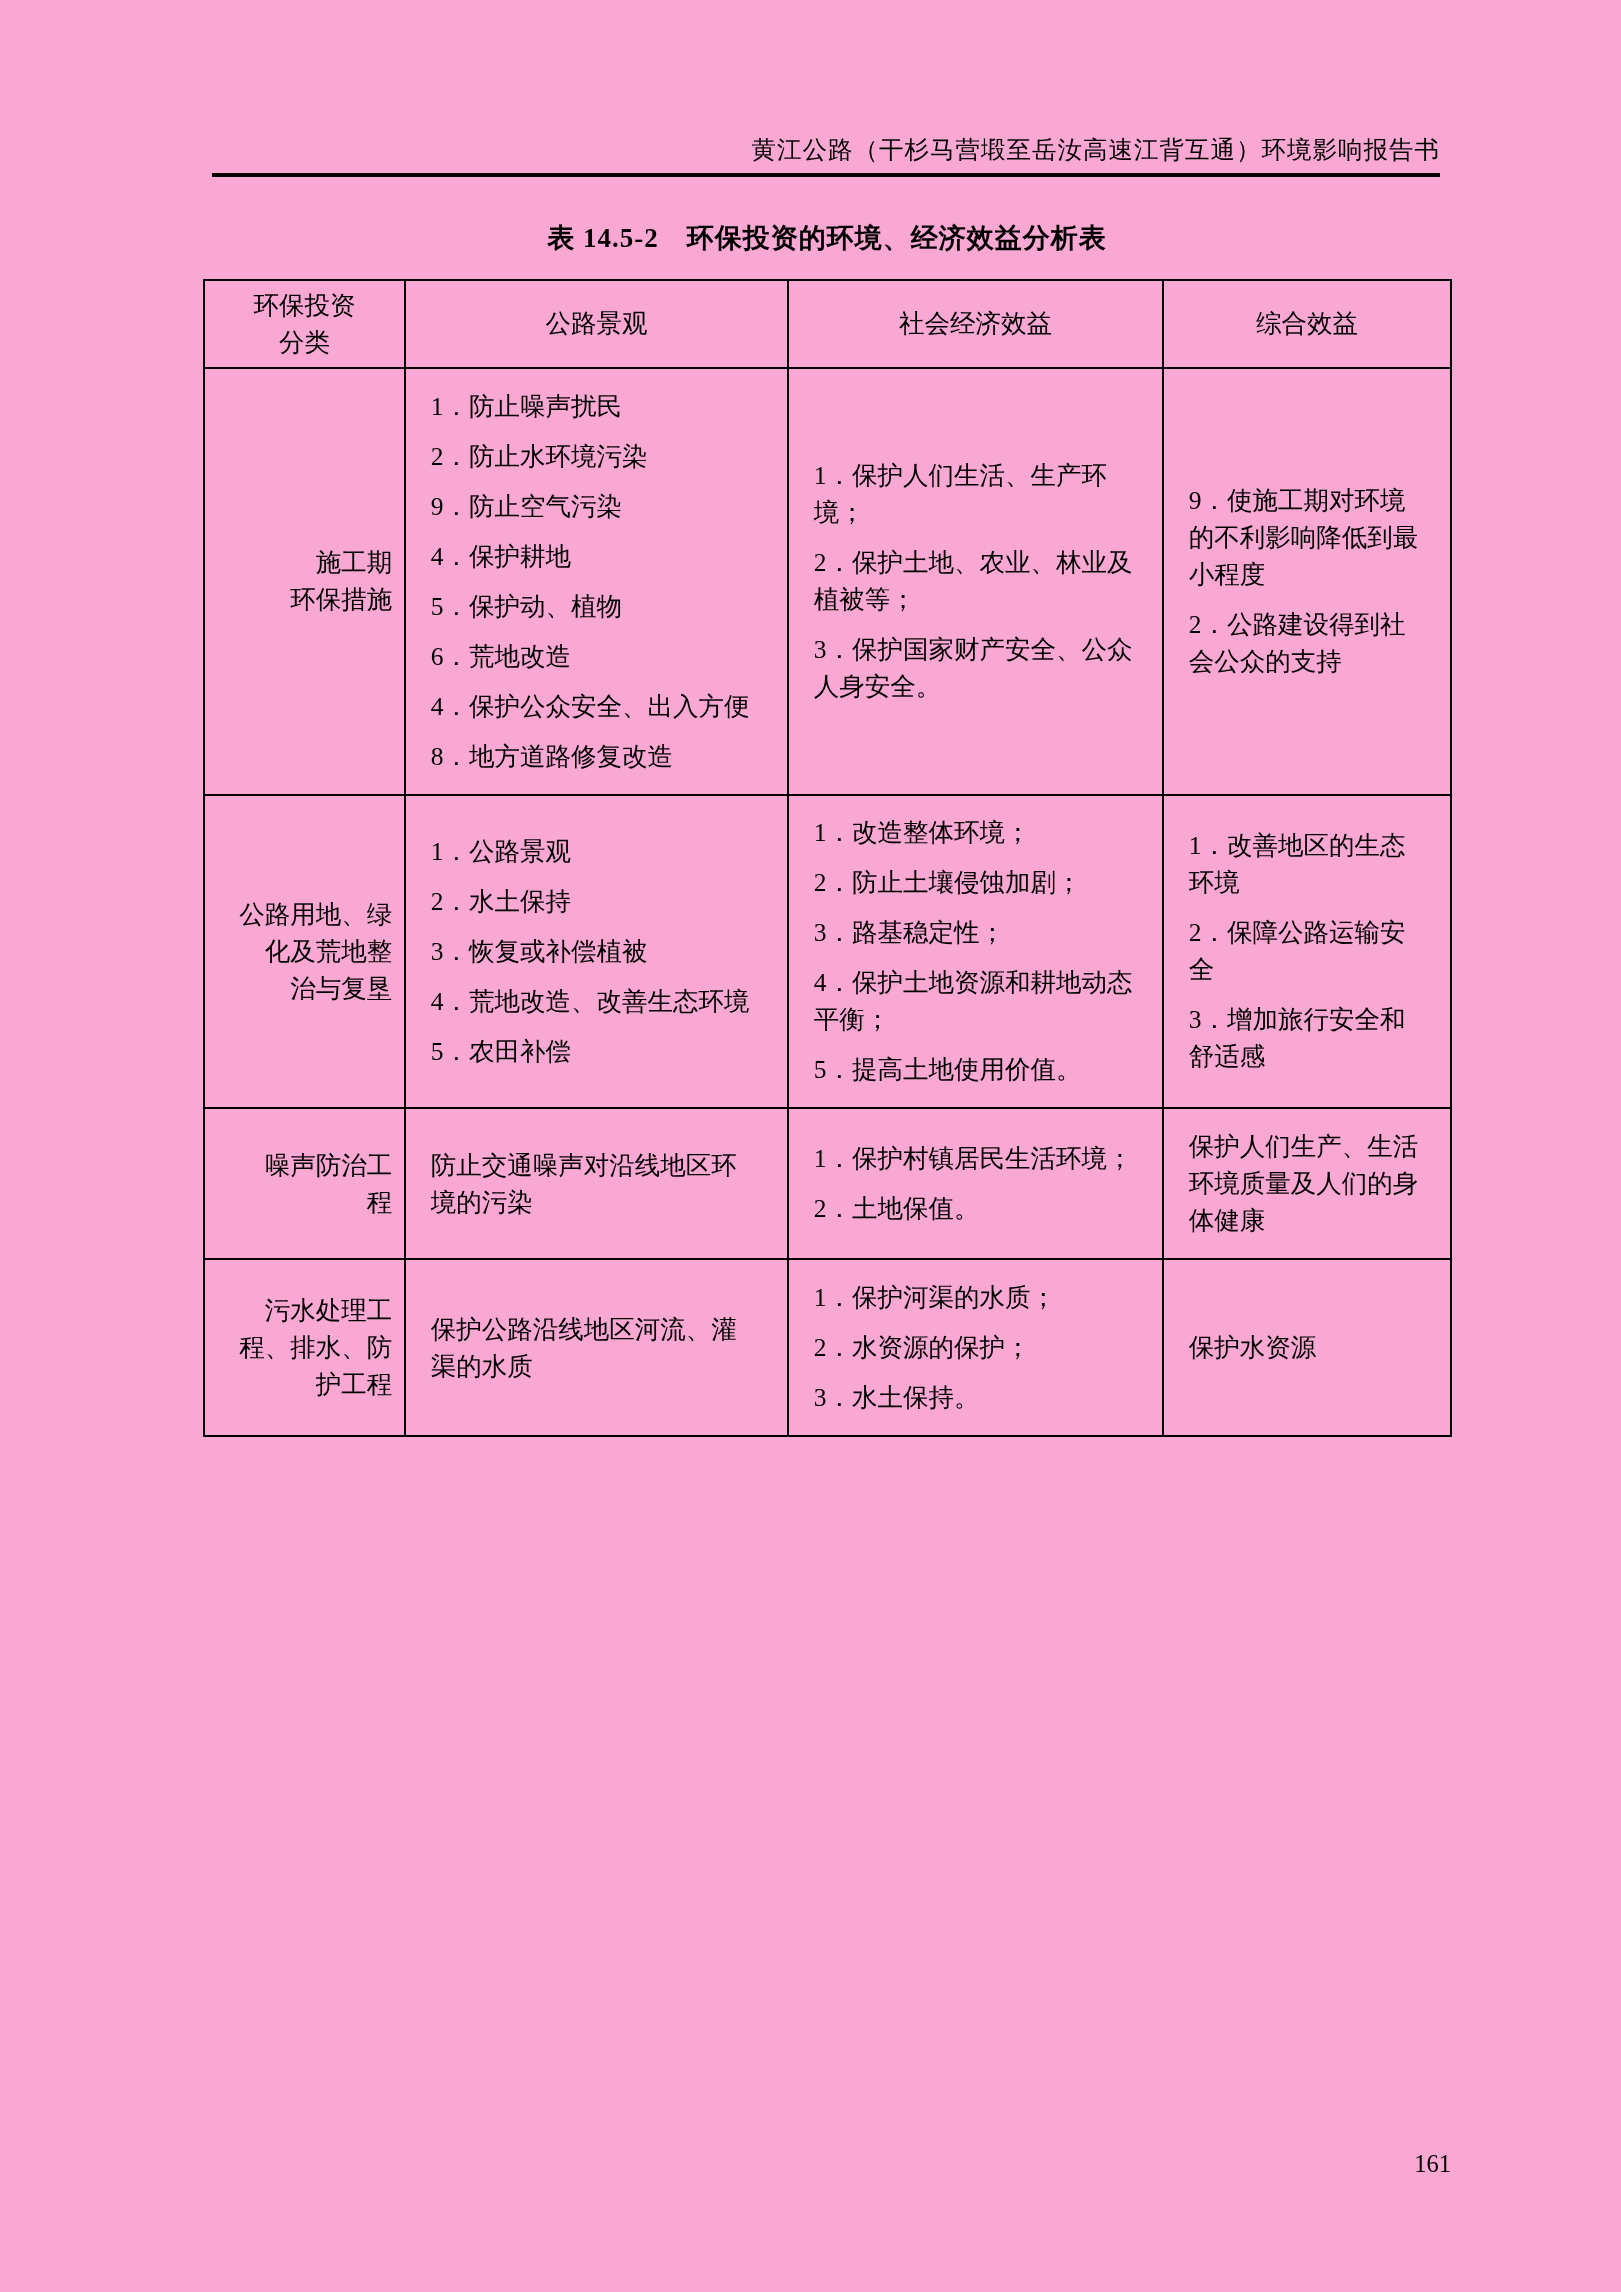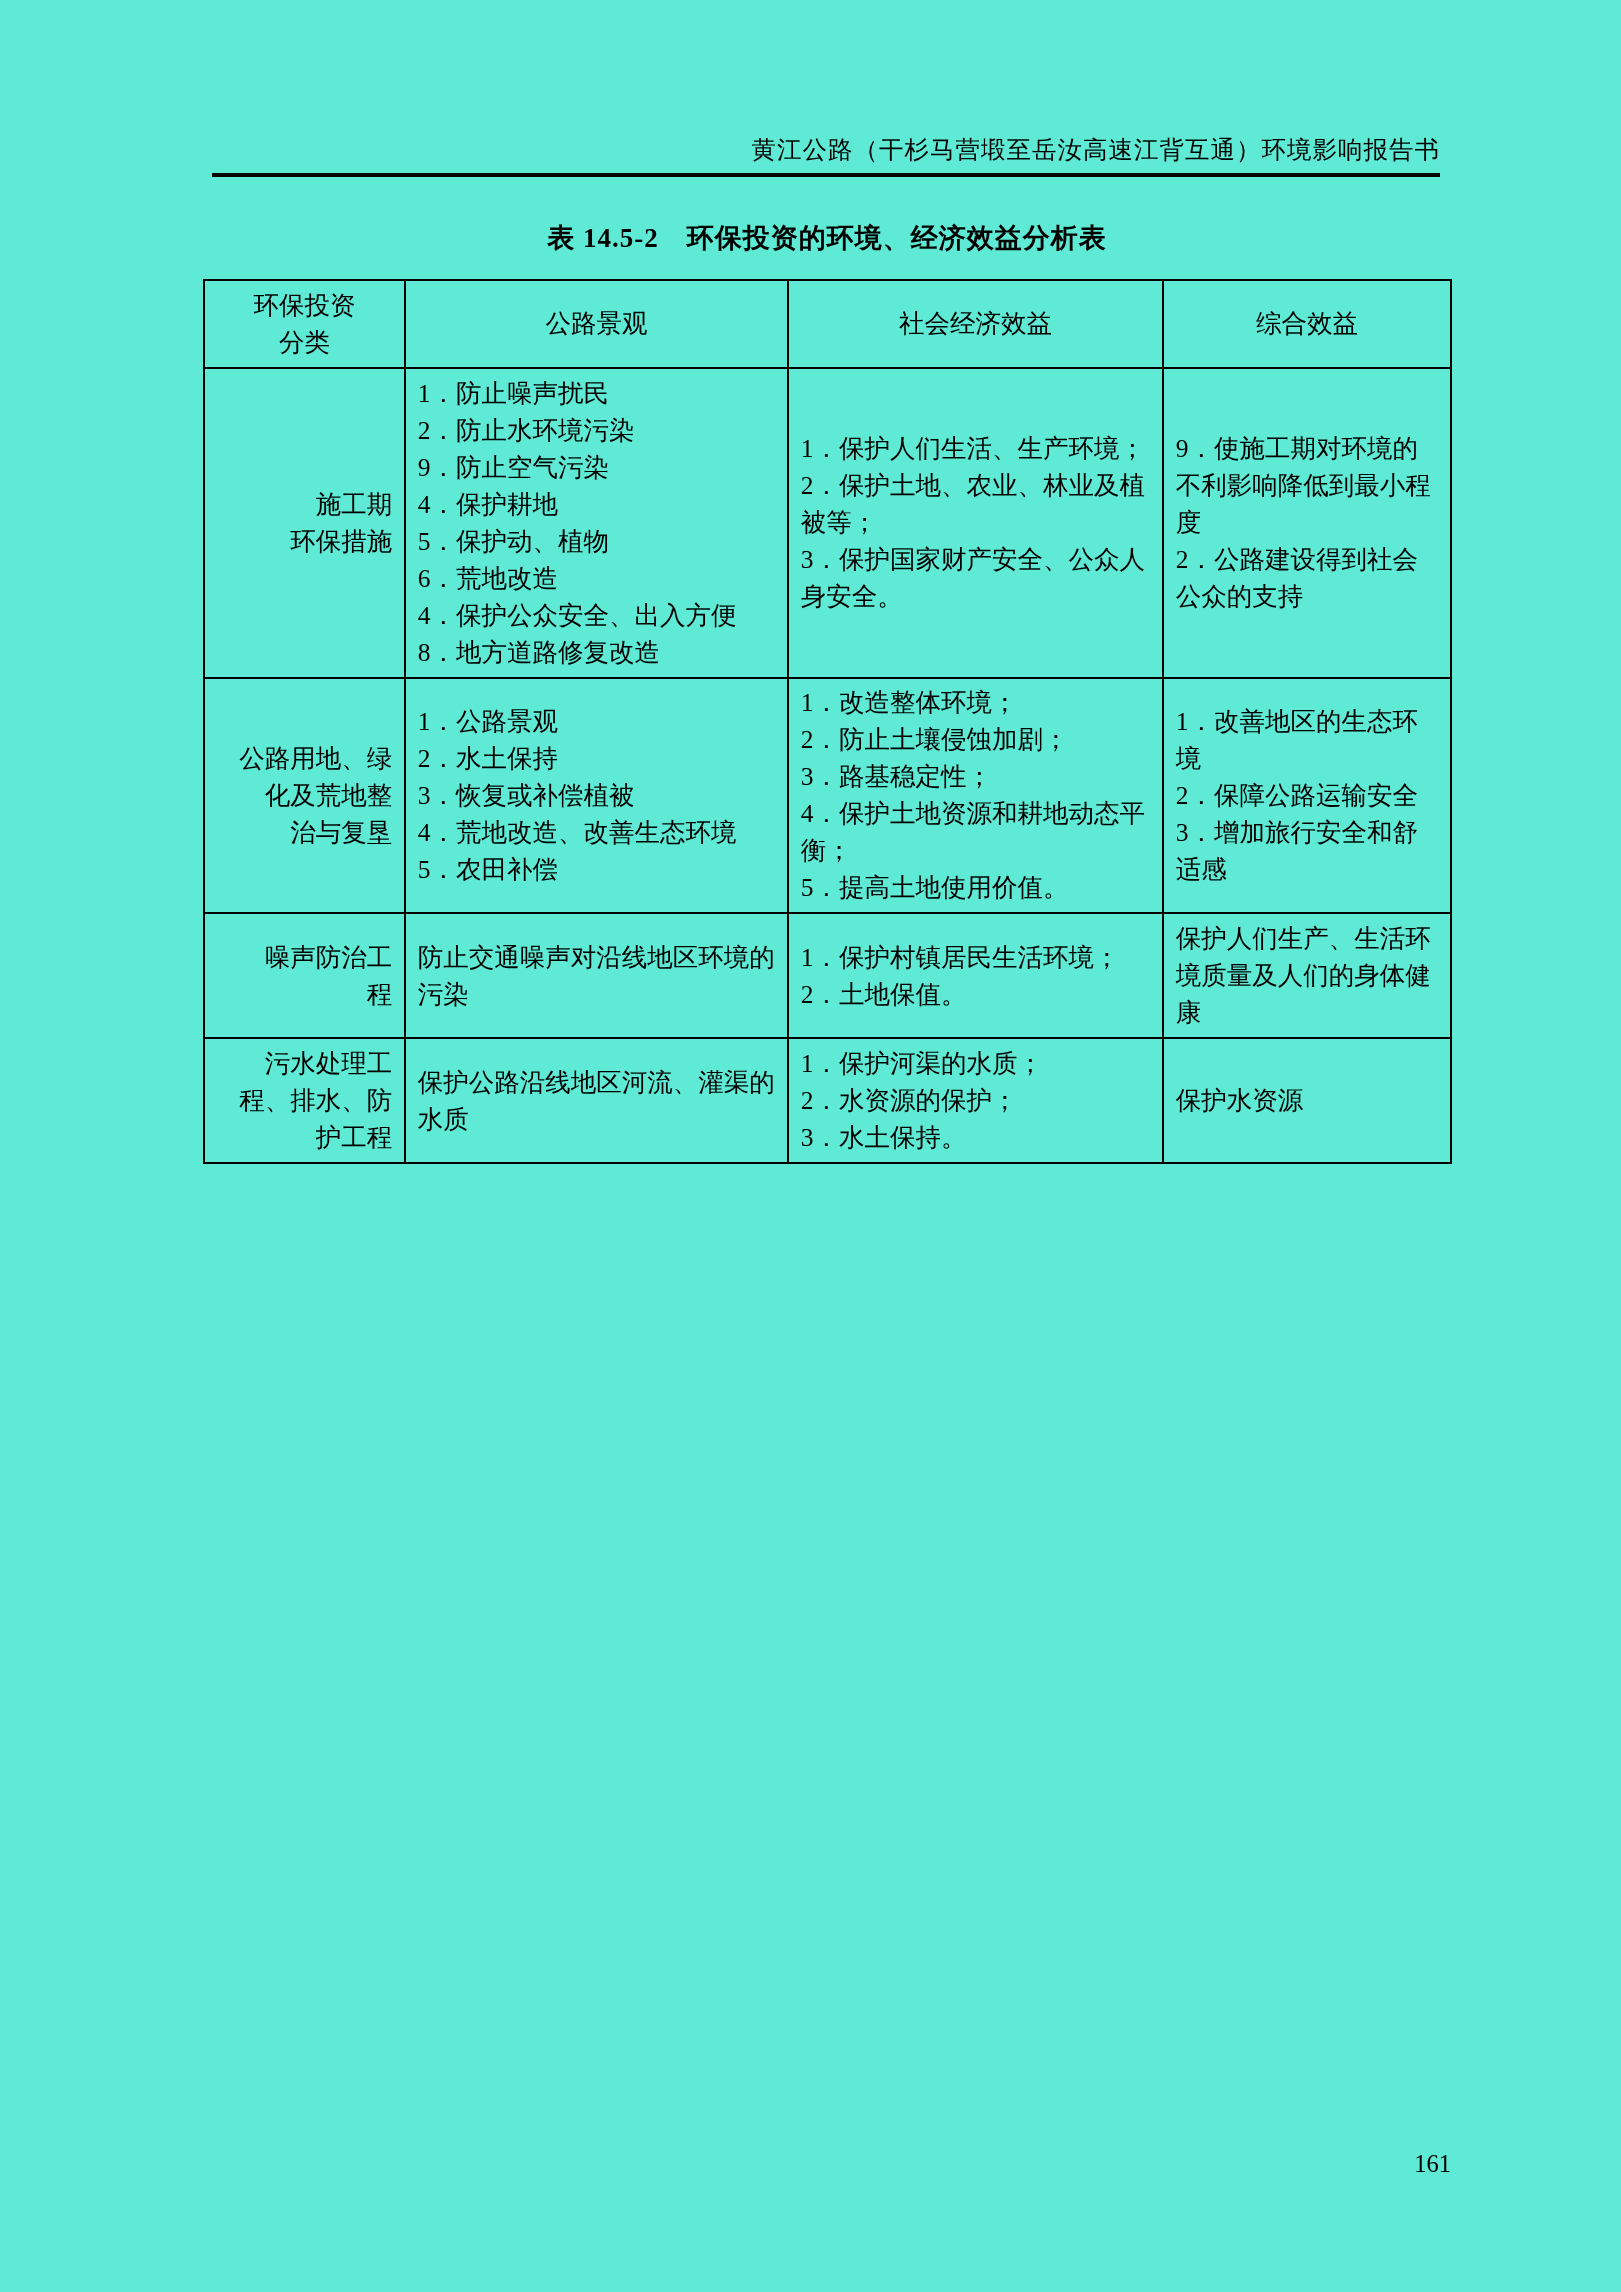--- a/index.html
+++ b/index.html
@@ -4,21 +4,21 @@
 <style>
   html, body {
     margin: 0;
     padding: 0;
     background: #ffffff;
   }
   .page {
     position: relative;
     width: 1621px;
     height: 2293px;
-    background: #5eead4;
+    background: #f9a8d4;
     color: #000000;
     font-family: "Liberation Serif", "DejaVu Serif", serif;
     overflow: hidden;
   }
   .header-title {
     position: absolute;
     top: 135px;
     left: 212px;
     width: 1228px;
     text-align: right;
@@ -70,21 +70,21 @@
     white-space: pre-line;
   }
   .cell-category {
     text-align: right;
     white-space: pre-line;
   }
   .cell-content {
     text-align: left;
   }
   .cell-content .item {
-    margin: 0;
+    margin: 13px;
   }
   .page-number {
     position: absolute;
     top: 2150px;
     left: 203px;
     width: 1248px;
     text-align: right;
     font-size: 24.5px;
   }
 </style>

